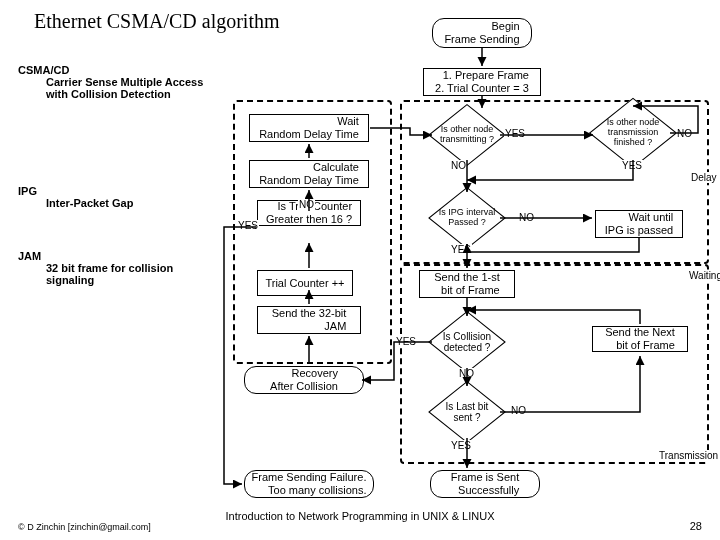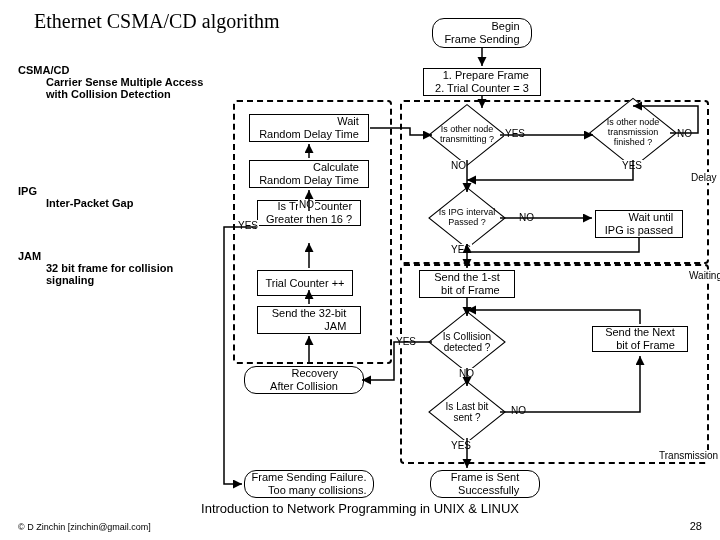--- a/index.html
+++ b/index.html
@@ -73,23 +73,23 @@
   }
   .footer-left {
     position: absolute;
     left: 18px;
     bottom: 8px;
     font-size: 9px;
   }
   .footer-center {
     position: absolute;
     left: 0; right: 0;
-    bottom: 24px;
+    bottom: 18px;
     text-align: center;
-    font-size: 13px;
+    font-size: 11px;
     margin-top: 48px;
   }
   .footer-right {
     position: absolute;
     right: 18px;
     bottom: 8px;
     font-size: 11px;
   }
   svg { position:absolute; top:0; left:0; pointer-events:none; }
 </style>

